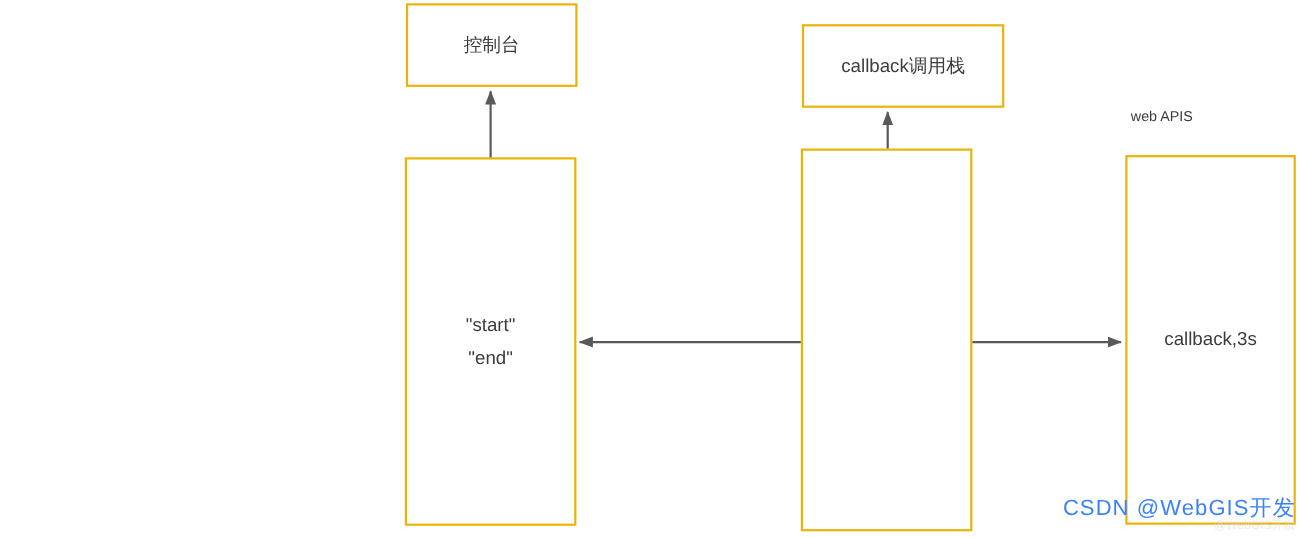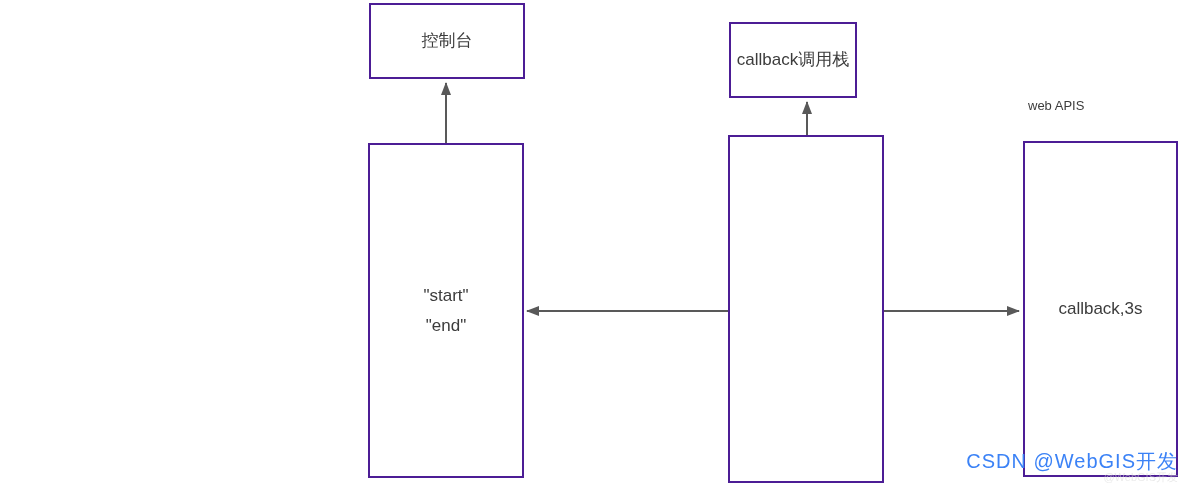--- a/index.html
+++ b/index.html
@@ -10,35 +10,35 @@
   }
   .canvas {
     position: relative;
     width: 1184px;
     height: 488px;
     background: #ffffff;
     overflow: hidden;
   }
   .box {
     position: absolute;
-    border: 2px solid #4c1d95;
+    border: 2px solid #eab308;
     background: #ffffff;
     box-sizing: border-box;
     display: flex;
     flex-direction: column;
     align-items: center;
     justify-content: center;
     color: #3c3c3c;
     font-size: 17px;
     text-align: center;
   }
   .box .line { line-height: 30px; }
   #console-box   { left: 369px; top: 3px;   width: 156px; height: 76px; }
   #output-box    { left: 368px; top: 143px; width: 156px; height: 335px; }
-  #callstack-box { left: 729px; top: 22px;  width: 128px; height: 76px; text-align: right; }
+  #callstack-box { left: 729px; top: 22px;  width: 184px; height: 76px; text-align: right; }
   #stack-box     { left: 728px; top: 135px; width: 156px; height: 348px; }
   #webapis-box   { left: 1023px; top: 141px; width: 155px; height: 336px; }
   .floating-label {
     position: absolute;
     left: 1028px;
     top: 98px;
     color: #3c3c3c;
     font-size: 13px;
     white-space: nowrap;
   }

